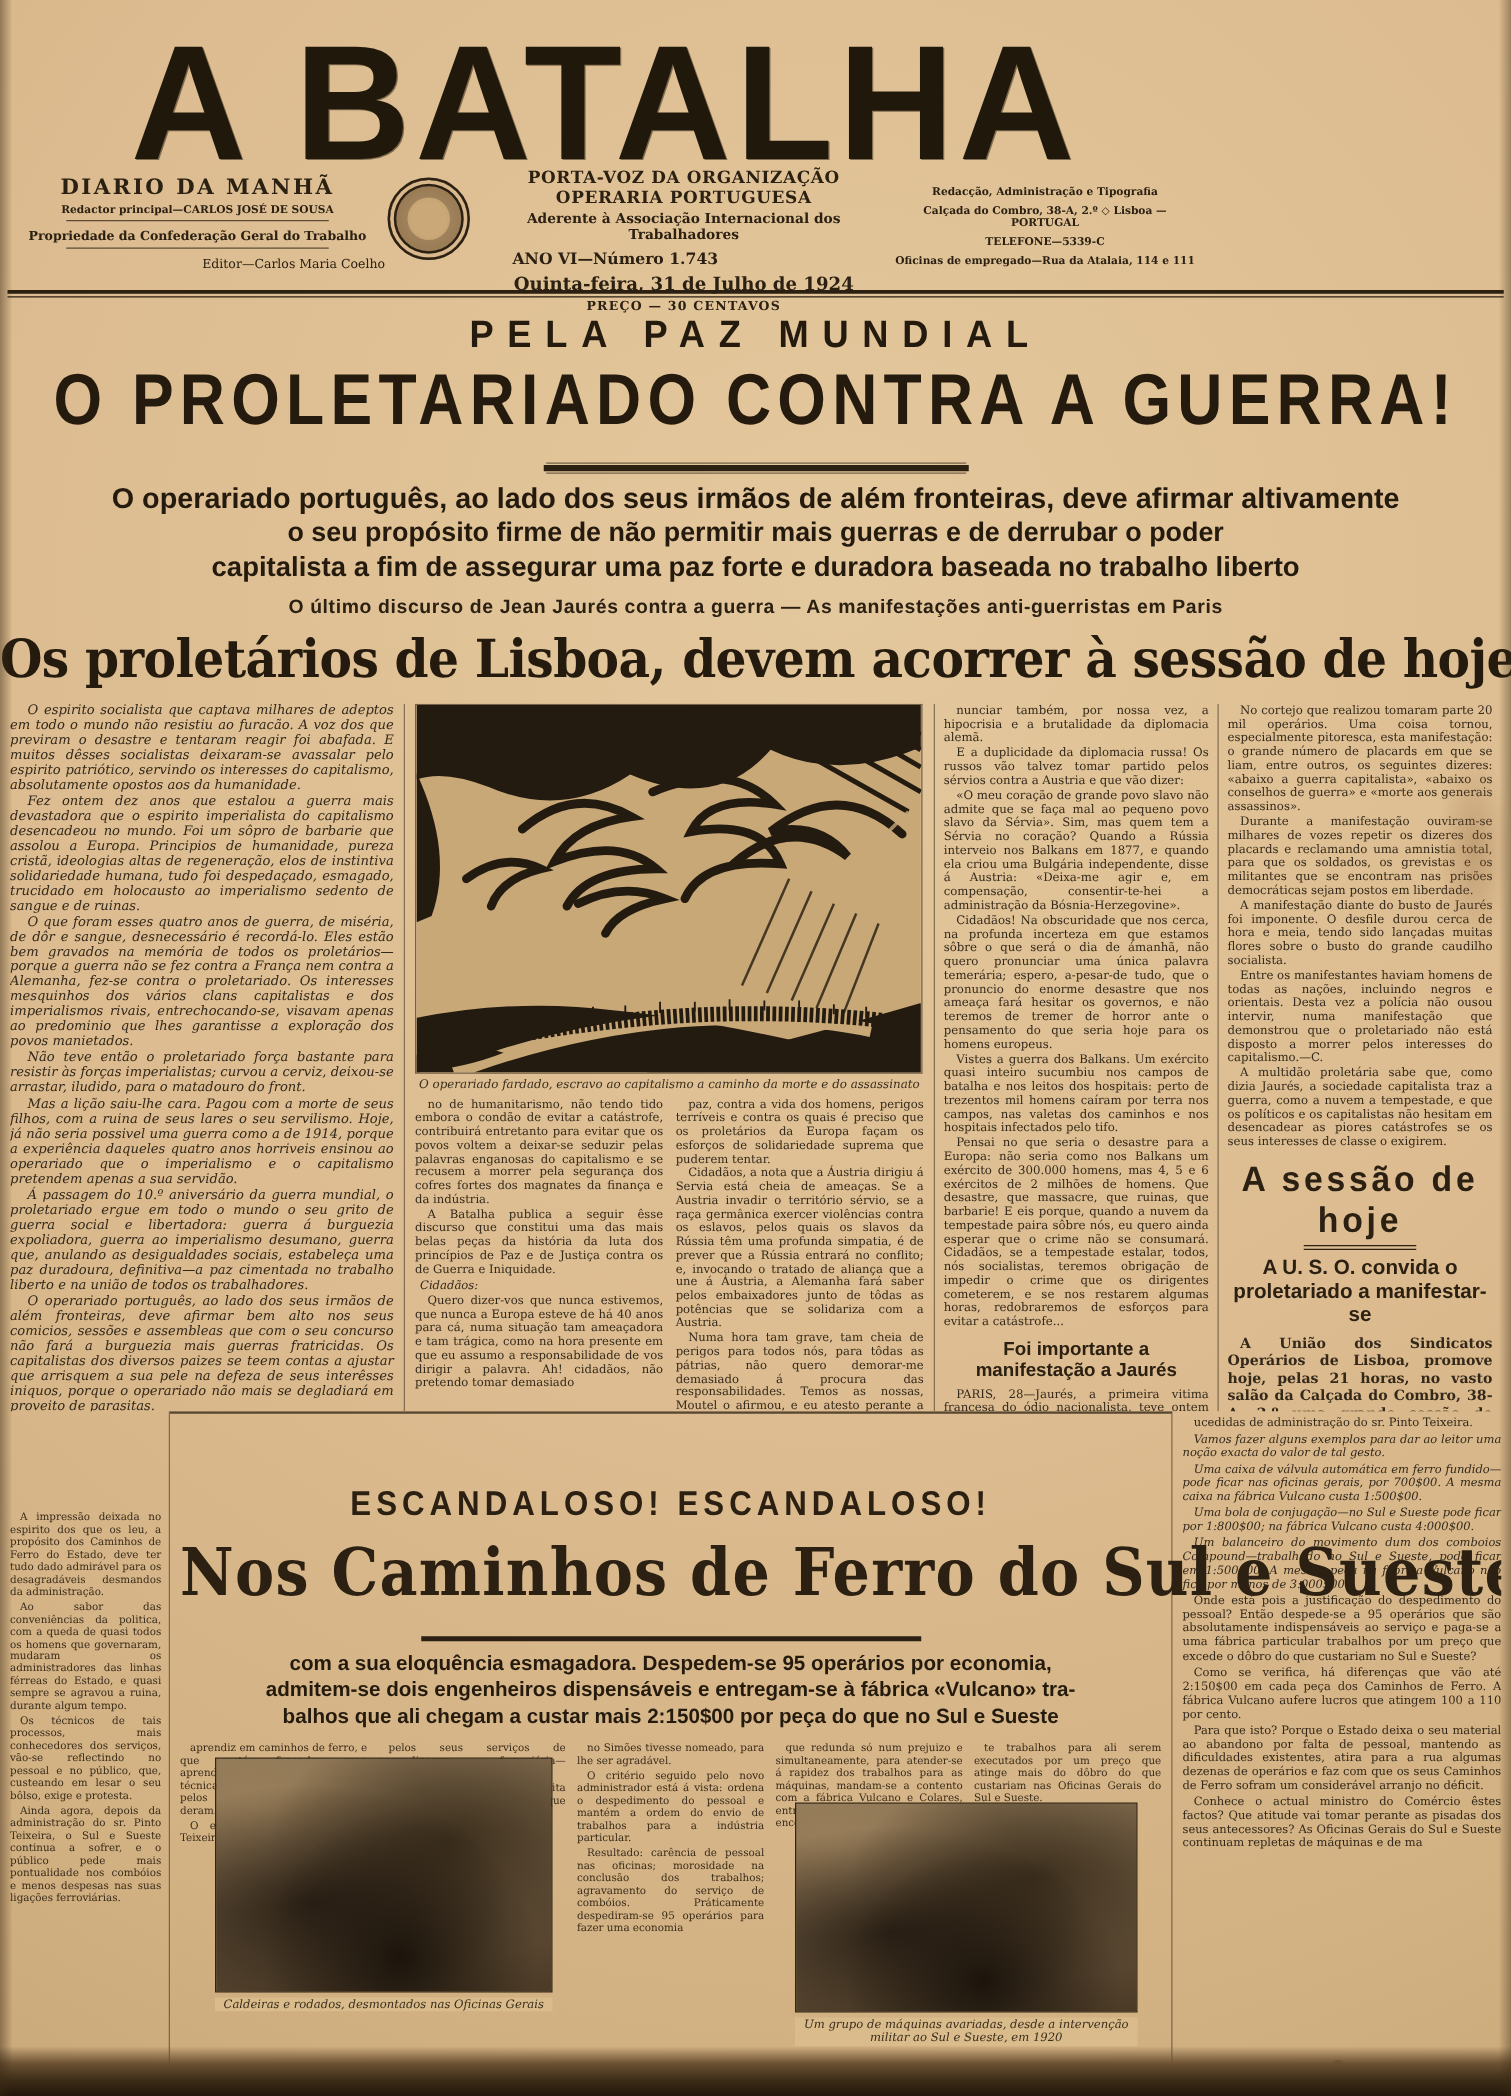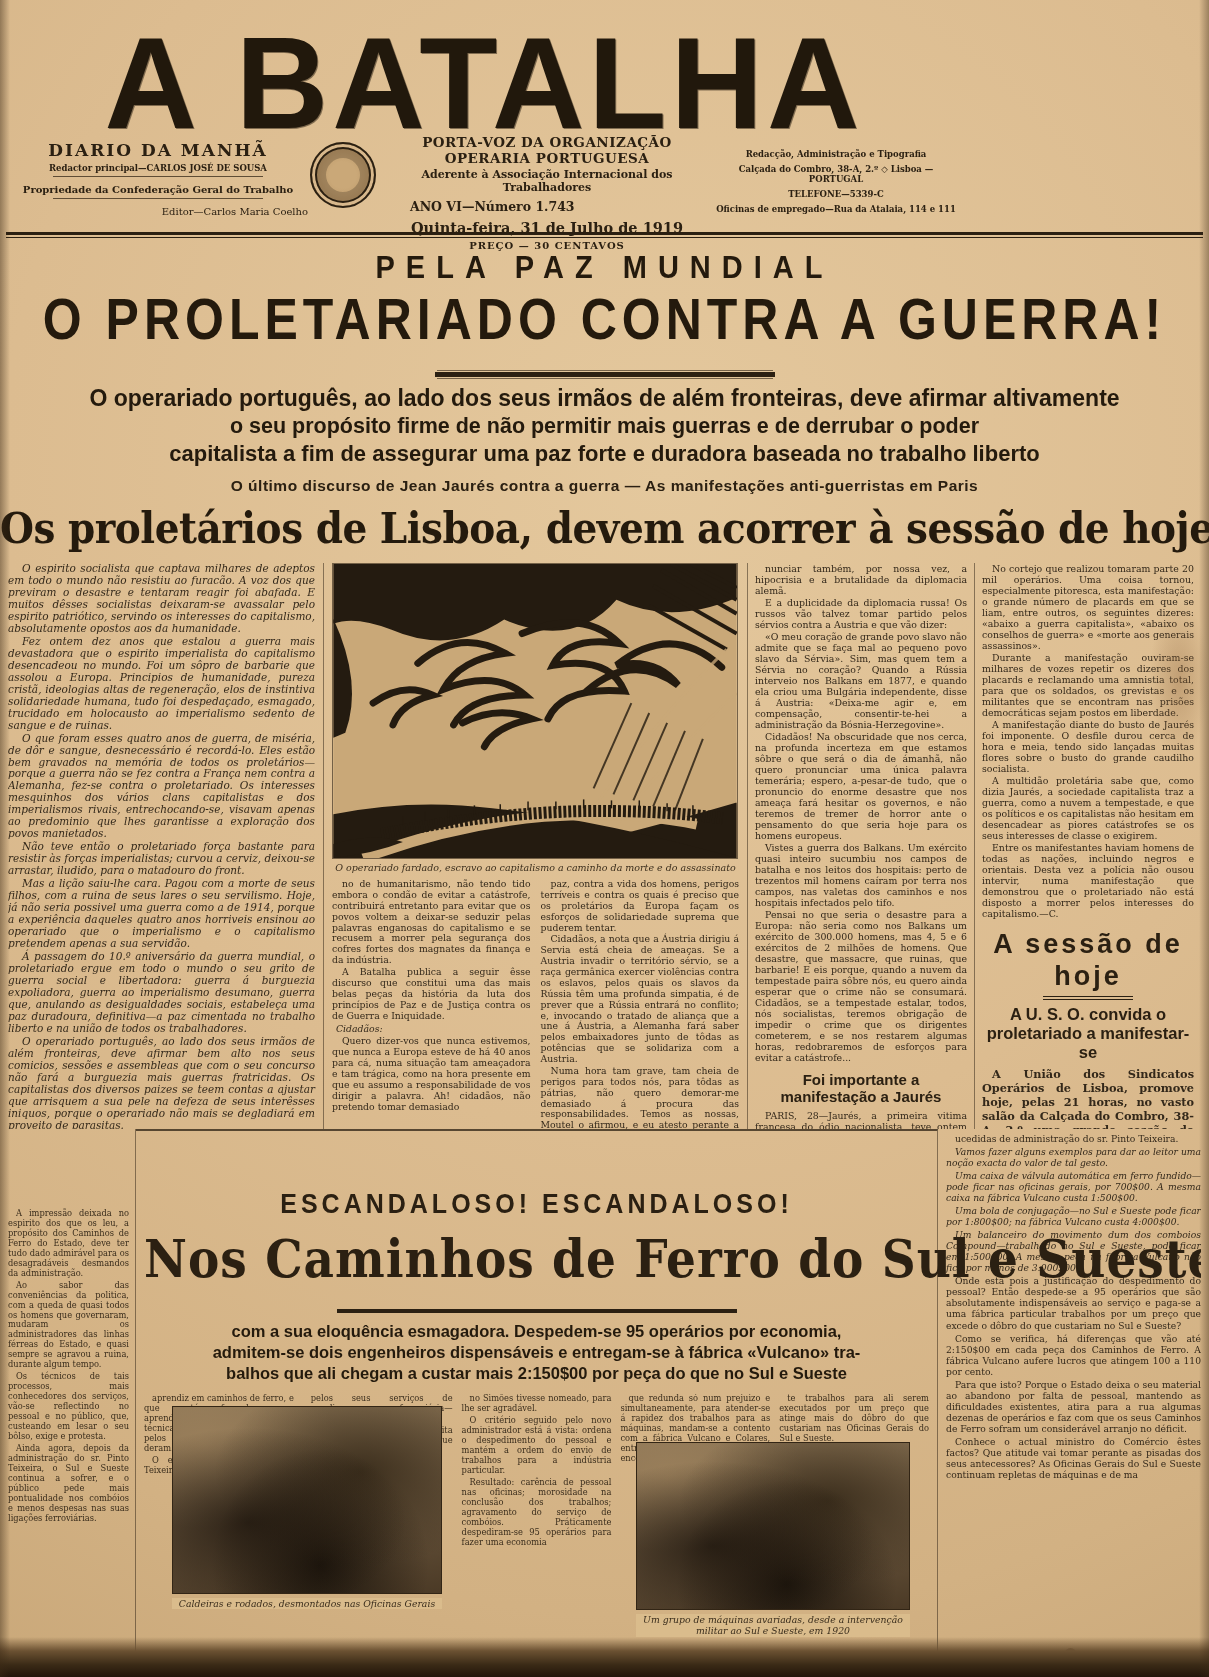--- a/index.html
+++ b/index.html
@@ -151,21 +151,21 @@
         <div class="mast-hr"></div>
         <div class="l3">Propriedade da Confederação Geral do Trabalho</div>
         <div class="mast-hr"></div>
         <div class="l4">Editor—Carlos Maria Coelho</div>
       </div>
       <div class="seal"></div>
       <div class="mast-center">
         <div class="c1">PORTA-VOZ DA ORGANIZAÇÃO OPERARIA PORTUGUESA</div>
         <div class="c2">Aderente à Associação Internacional dos Trabalhadores</div>
         <div class="c3">ANO VI—Número 1.743</div>
-        <div class="c4">Quinta-feira, 31 de Julho de 1919</div>
+        <div class="c4">Quinta-feira, 31 de Julho de 1924</div>
         <div class="c5">PREÇO — 30 CENTAVOS</div>
       </div>
       <div class="mast-right">
         <div>Redacção, Administração e Tipografia</div>
         <div>Calçada do Combro, 38-A, 2.º ◇ Lisboa — PORTUGAL</div>
         <div>TELEFONE—5339-C</div>
         <div>Oficinas de empregado—Rua da Atalaia, 114 e 111</div>
       </div>
     </div>
   </header>
@@ -275,22 +275,22 @@
         <p>Cidadãos! Na obscuridade que nos cerca, na profunda incerteza em que estamos sôbre o que será o dia de ámanhã, não quero pronunciar uma única palavra temerária; espero, a-pesar-de tudo, que o pronuncio do enorme desastre que nos ameaça fará hesitar os governos, e não teremos de tremer de horror ante o pensamento do que seria hoje para os homens europeus.</p>
         <p>Vistes a guerra dos Balkans. Um exército quasi inteiro sucumbiu nos campos de batalha e nos leitos dos hospitais: perto de trezentos mil homens caíram por terra nos campos, nas valetas dos caminhos e nos hospitais infectados pelo tifo.</p>
         <p>Pensai no que seria o desastre para a Europa: não seria como nos Balkans um exército de 300.000 homens, mas 4, 5 e 6 exércitos de 2 milhões de homens. Que desastre, que massacre, que ruinas, que barbarie! E eis porque, quando a nuvem da tempestade paira sôbre nós, eu quero ainda esperar que o crime não se consumará. Cidadãos, se a tempestade estalar, todos, nós socialistas, teremos obrigação de impedir o crime que os dirigentes cometerem, e se nos restarem algumas horas, redobraremos de esforços para evitar a catástrofe...</p>
         <h4 class="h-manif">Foi importante a manifestação a Jaurés</h4>
         <p>PARIS, 28—Jaurés, a primeira vitima francesa do ódio nacionalista, teve ontem mais uma consagração do proletariado parisiense, que soube aproveitar êste esplêndido ensejo para manifestar o seu profundo horror pela guerra.</p>
       </div>
       <div class="sub">
         <p>No cortejo que realizou tomaram parte 20 mil operários. Uma coisa tornou, especialmente pitoresca, esta manifestação: o grande número de placards em que se liam, entre outros, os seguintes dizeres: «abaixo a guerra capitalista», «abaixo os conselhos de guerra» e «morte aos generais assassinos».</p>
         <p>Durante a manifestação ouviram-se milhares de vozes repetir os dizeres dos placards e reclamando uma amnistia total, para que os soldados, os grevistas e os militantes que se encontram nas prisões democráticas sejam postos em liberdade.</p>
         <p>A manifestação diante do busto de Jaurés foi imponente. O desfile durou cerca de hora e meia, tendo sido lançadas muitas flores sobre o busto do grande caudilho socialista.</p>
+        <p>Entre os manifestantes haviam homens de todas as nações, incluindo negros e orientais. Desta vez a polícia não ousou intervir, numa manifestação que demonstrou que o proletariado não está disposto a morrer pelos interesses do capitalismo.—C.</p>
         <p>A multidão proletária sabe que, como dizia Jaurés, a sociedade capitalista traz a guerra, como a nuvem a tempestade, e que os políticos e os capitalistas não hesitam em desencadear as piores catástrofes se os seus interesses de classe o exigirem.</p>
-        <p>Entre os manifestantes haviam homens de todas as nações, incluindo negros e orientais. Desta vez a polícia não ousou intervir, numa manifestação que demonstrou que o proletariado não está disposto a morrer pelos interesses do capitalismo.—C.</p>
         <div class="sessao">
           <h3 class="sessao-title">A sessão de hoje</h3>
           <div class="sessao-rule"></div>
           <h4 class="sessao-sub">A U. S. O. convida o proletariado a manifestar-se</h4>
           <p>A União dos Sindicatos Operários de Lisboa, promove hoje, pelas 21 horas, no vasto salão da Calçada do Combro, 38-A, 2.º uma grande sessão de protesto contra o imperialismo capitalista.</p>
 
         </div>
       </div>
     </div>
   </section>

